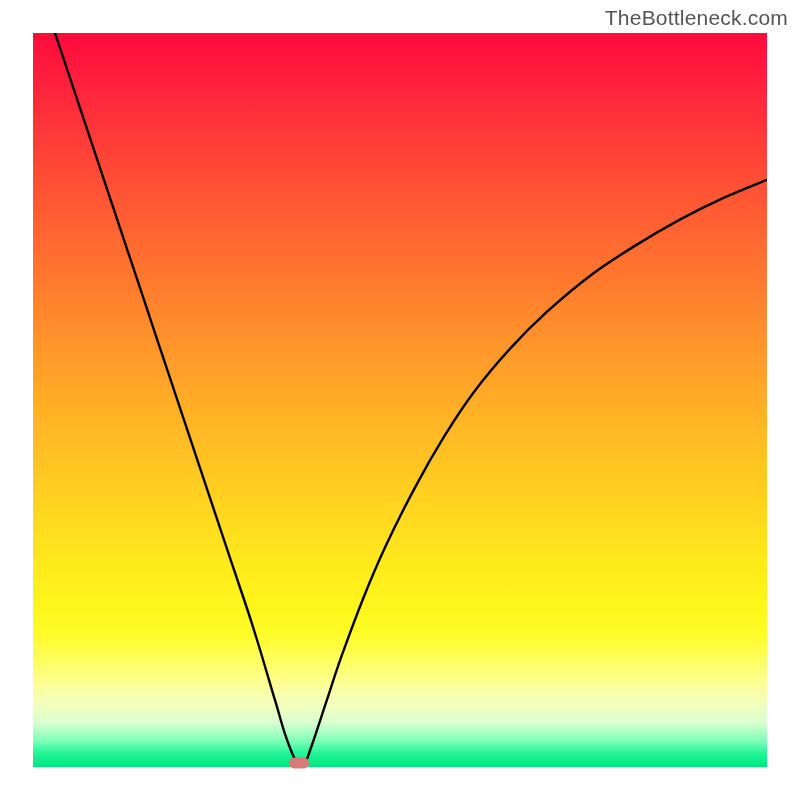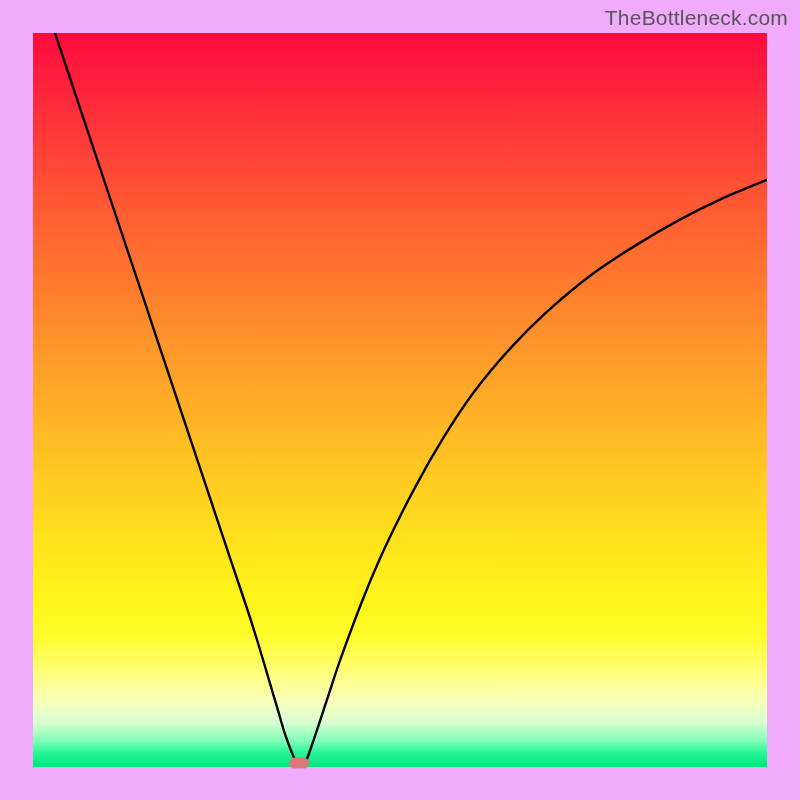--- a/index.html
+++ b/index.html
@@ -8,21 +8,21 @@
     width: 800px;
     height: 800px;
     overflow: hidden;
     background: #000;
     font-family: Arial, Helvetica, sans-serif;
   }
   .frame {
     position: relative;
     width: 800px;
     height: 800px;
-    background: #f0abfc;
+    background: #ffffff;
   }
   .plot-area {
     position: absolute;
     left: 33px;
     top: 33px;
     width: 734px;
     height: 734px;
     
     background: linear-gradient(
       to bottom,

